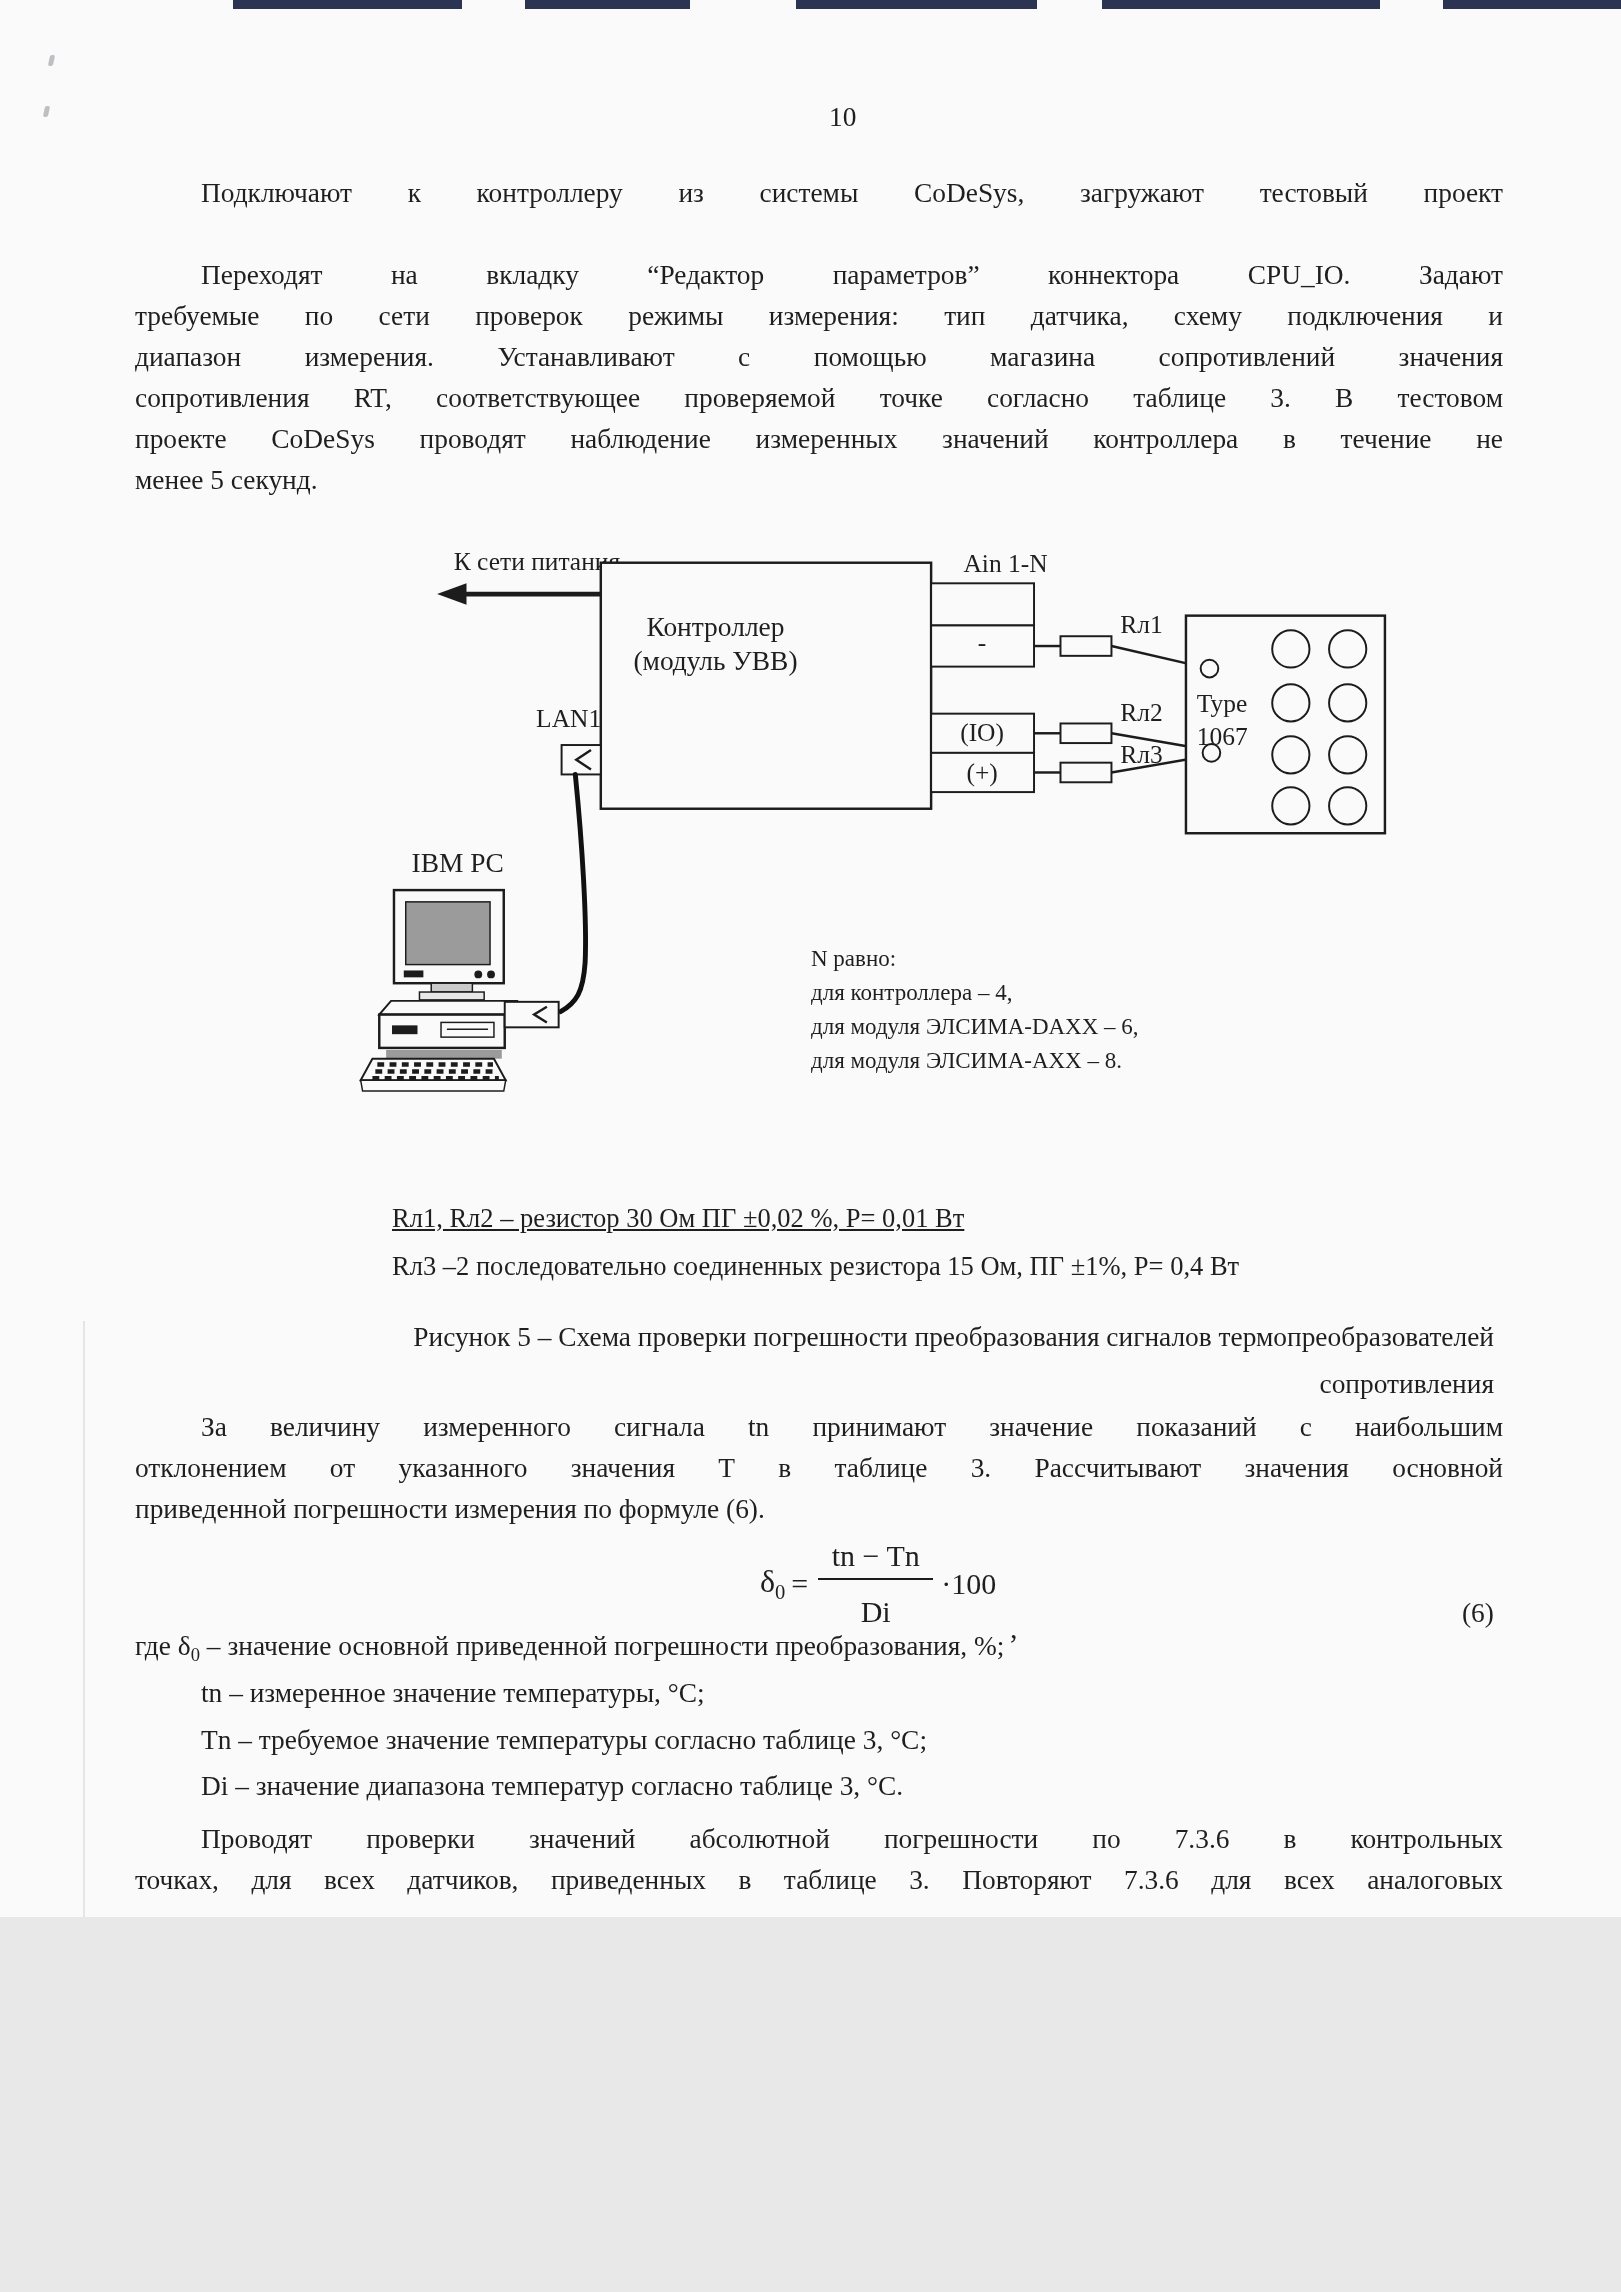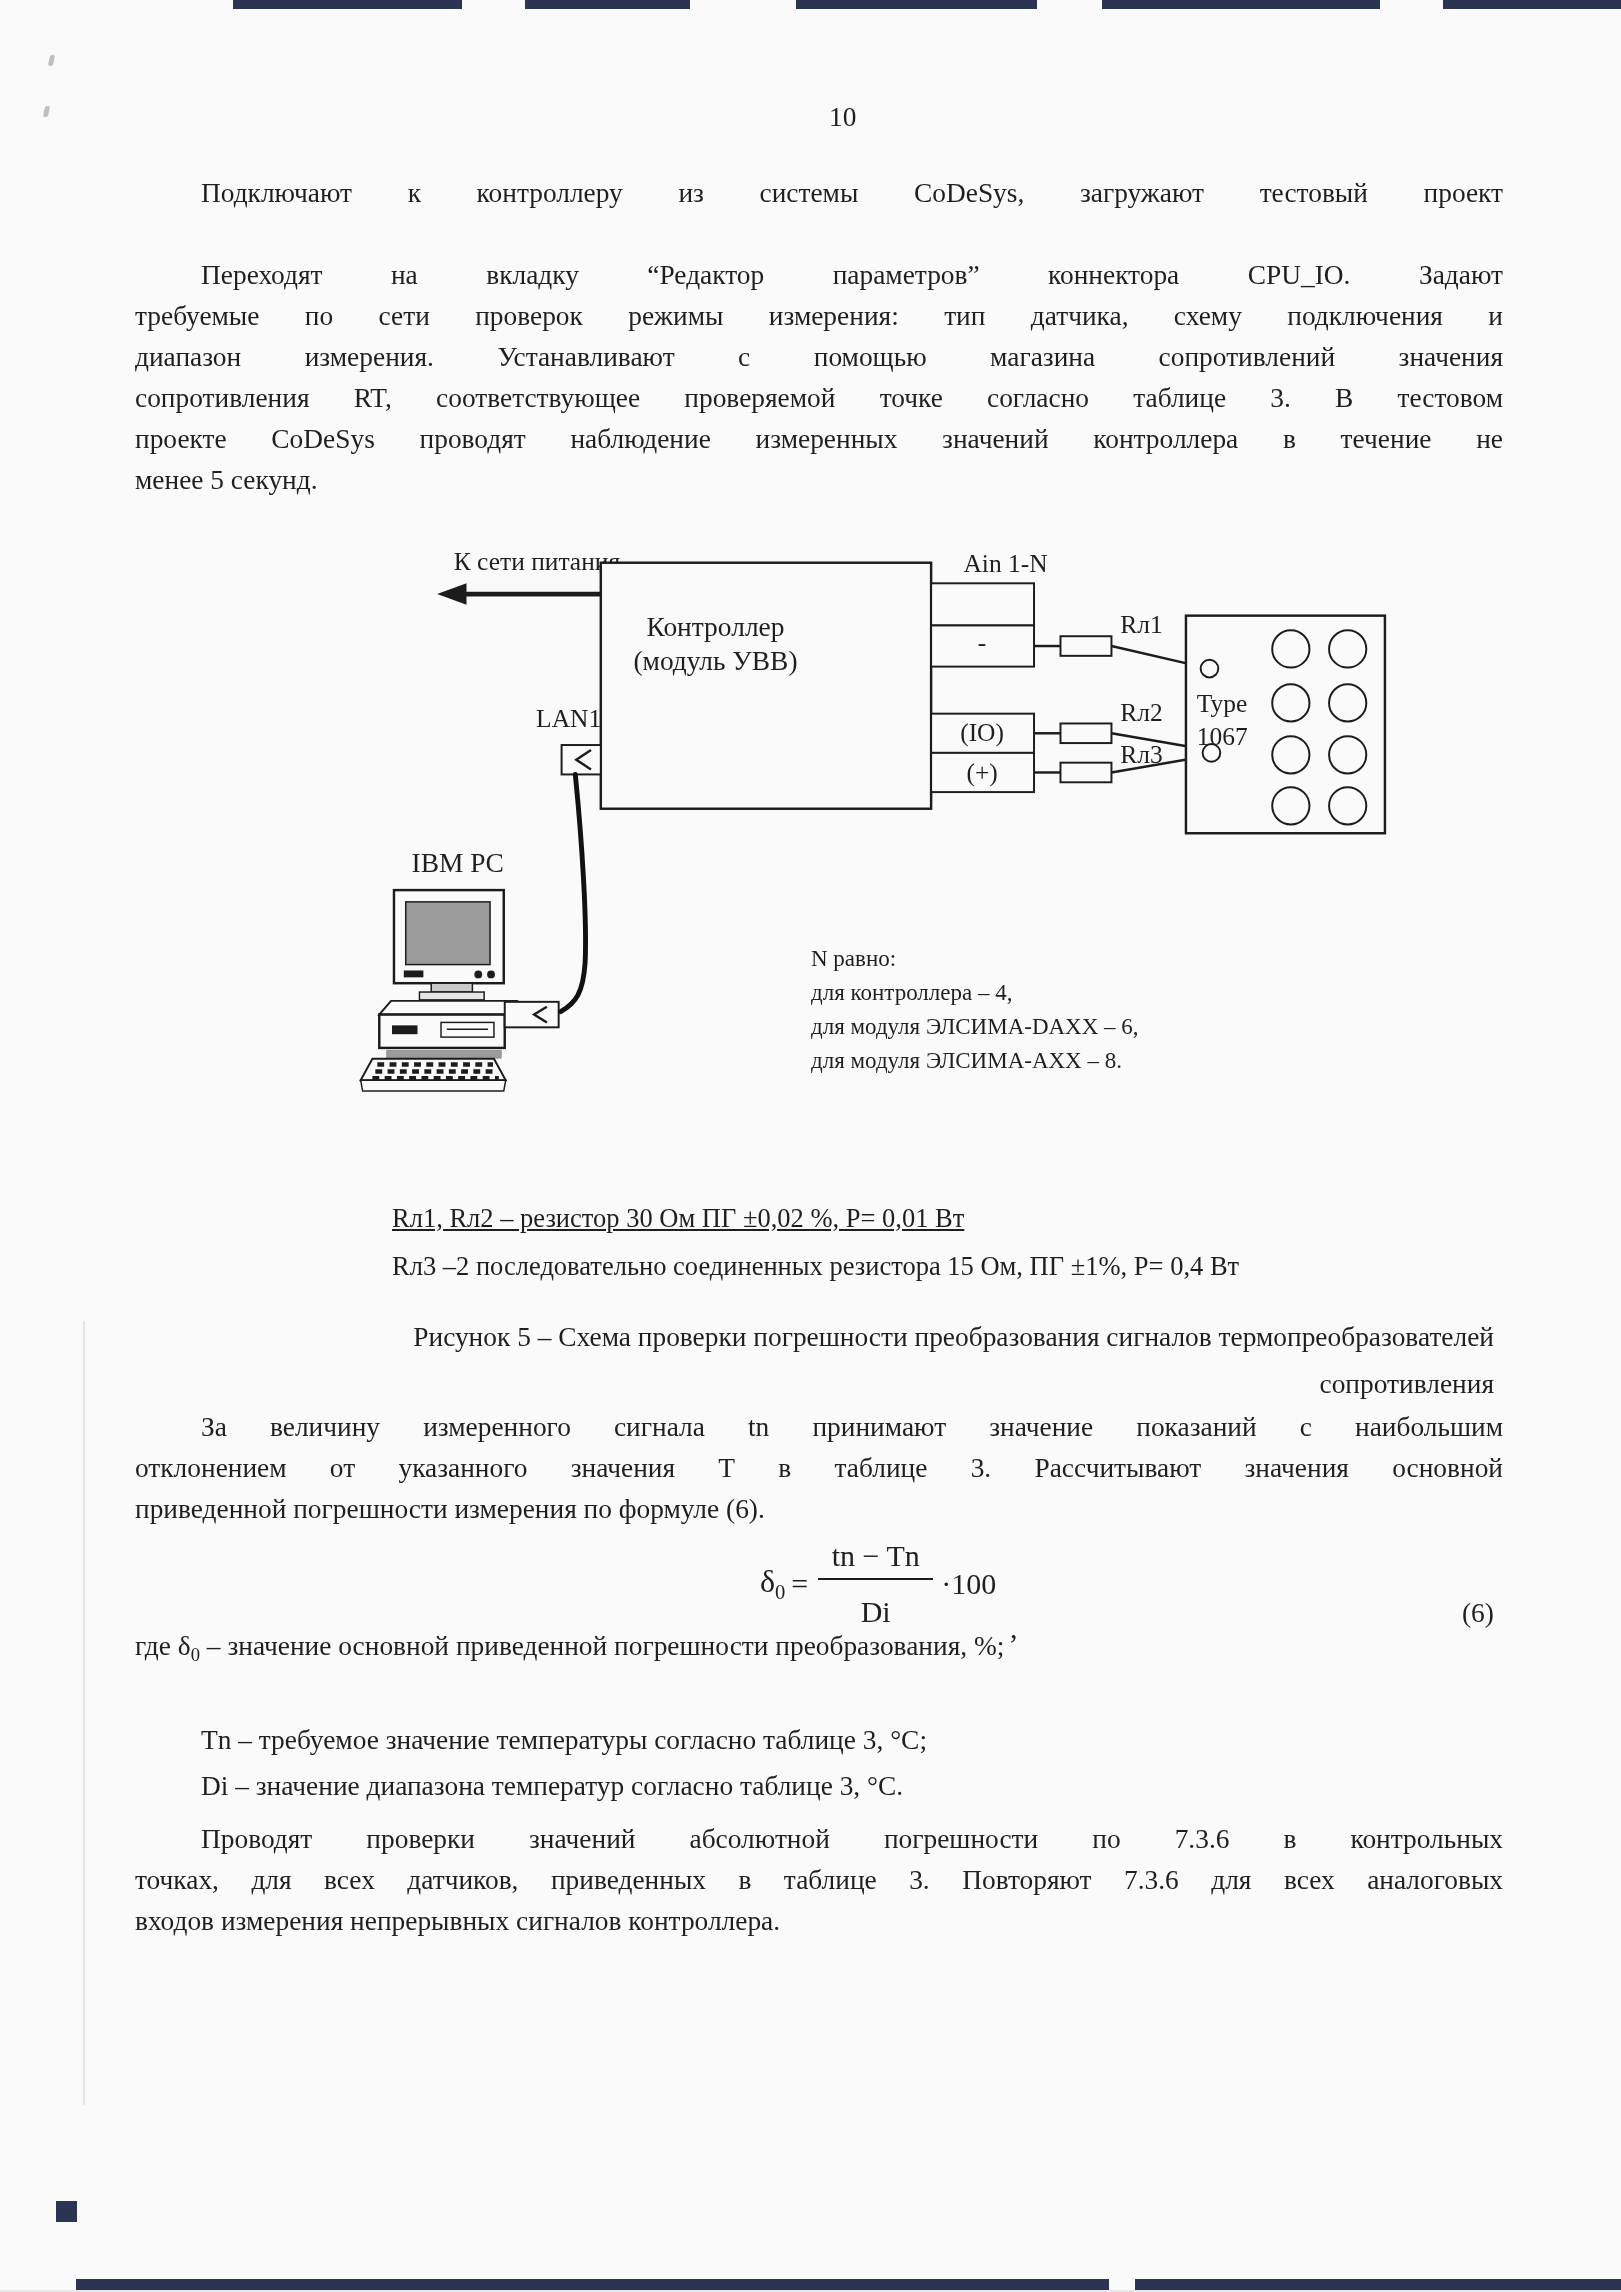--- a/index.html
+++ b/index.html
@@ -1,17 +1,17 @@
 <!DOCTYPE html>
 <html><head>
 <meta charset="utf-8">
 <style>
   html,body { margin:0; padding:0; background:#e8e8e8; }
   .page {
-    position:relative; width:1621px; height:2290px;
+    position:relative; width:1621px; height:1917px;
     background:#fbfafa; overflow:hidden;
     font-family:"Liberation Serif","DejaVu Serif",serif;
     color:#1f1f1f;
   }
   
   .artifact { position:absolute; background:#2b3453; }
   .faint-line { position:absolute; background:rgba(120,120,130,0.16); }
   .smudge { position:absolute; background:rgba(100,100,112,0.40); border-radius:2px; transform:skewX(-12deg); }
 
   
@@ -215,20 +215,21 @@
     <span class="f-frac">
       <span class="f-num">tn − Tn</span>
       <span class="f-den">Di</span>
     </span>
     <span class="f-factor">·100</span>
     <span class="f-comma">,</span>
   </div>
   <div class="formula-number">(6)</div>
 
   <div class="defs-line" style="left:135px;top:1631px;"><span>где δ</span><sub>0</sub><span> – значение основной приведенной погрешности преобразования, %;</span></div>
+  <div class="defs-line" style="left:201px;top:1678px;">tn – измеренное значение температуры, °С;</div>
   <div class="defs-line" style="left:201px;top:1725px;">Tn – требуемое значение температуры согласно таблице 3, °С;</div>
   <div class="defs-line" style="left:201px;top:1771px;">Di – значение диапазона температур согласно таблице 3, °С.</div>
 
   <div class="para" style="left:135px;top:1819px;">
     <div class="line first">Проводят проверки значений абсолютной погрешности по 7.3.6 в контрольных</div>
     <div class="line">точках, для всех датчиков, приведенных в таблице 3. Повторяют 7.3.6 для всех аналоговых</div>
     <div class="line last">входов измерения непрерывных сигналов контроллера.</div>
   </div>
 
 </div>

